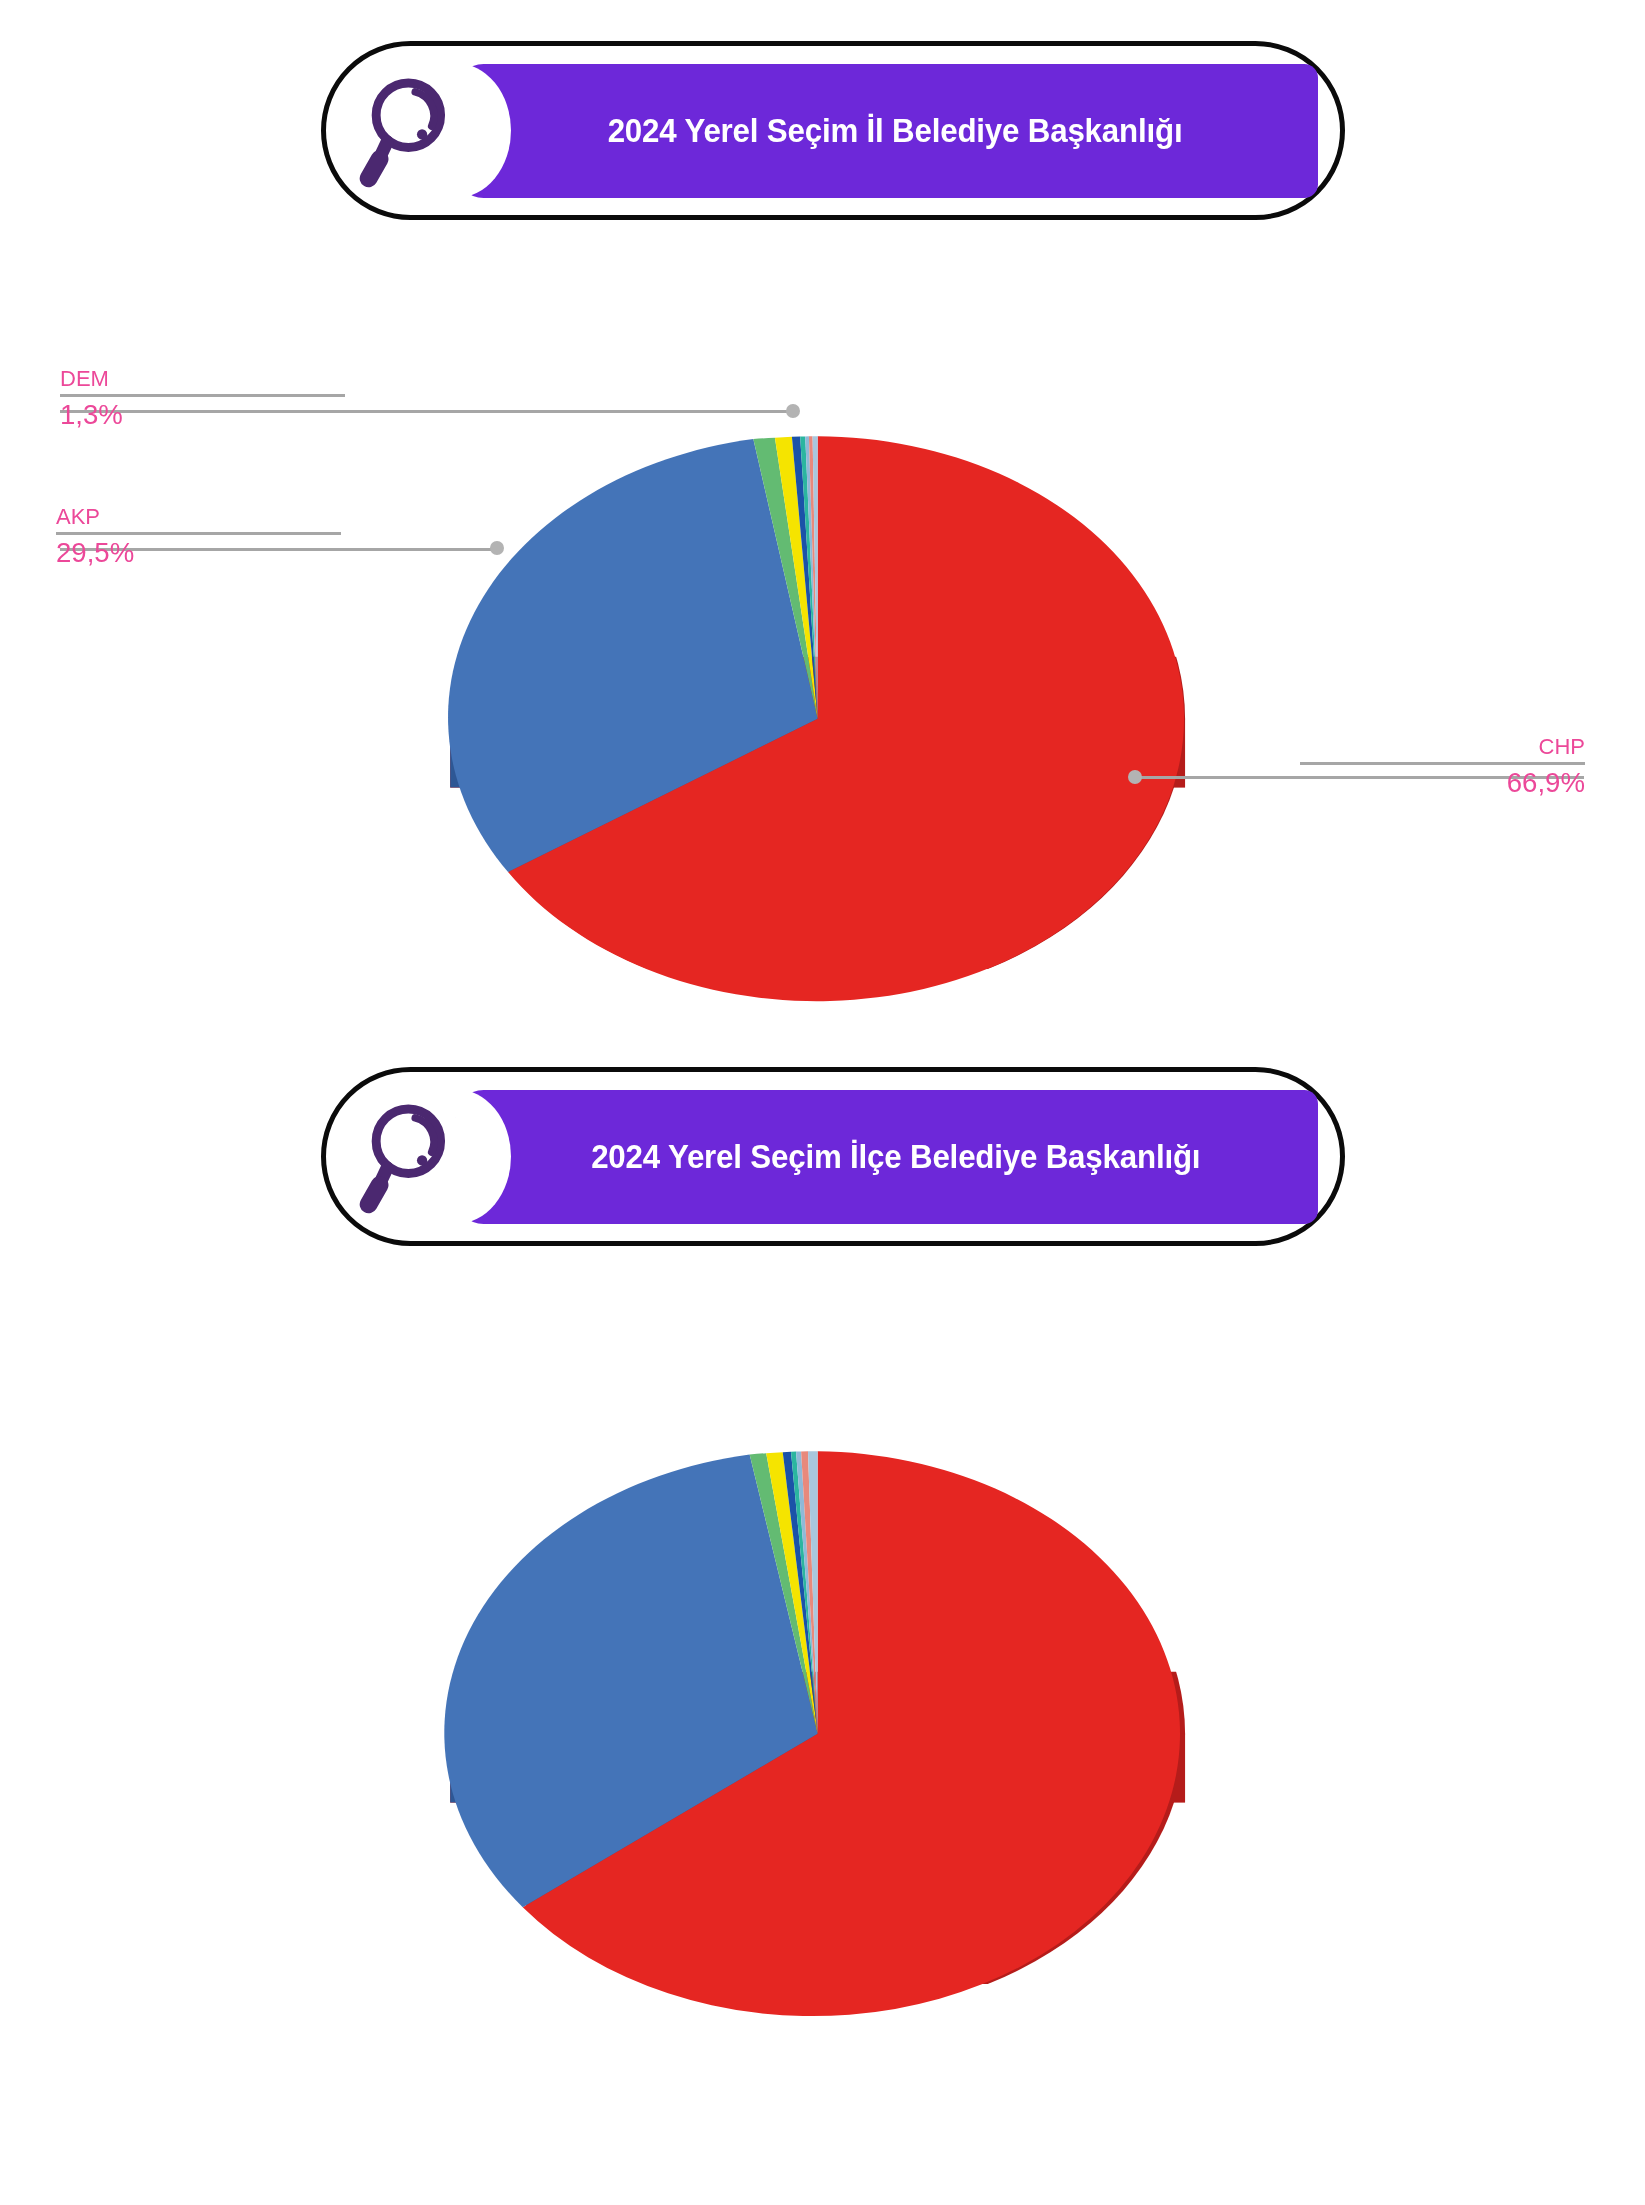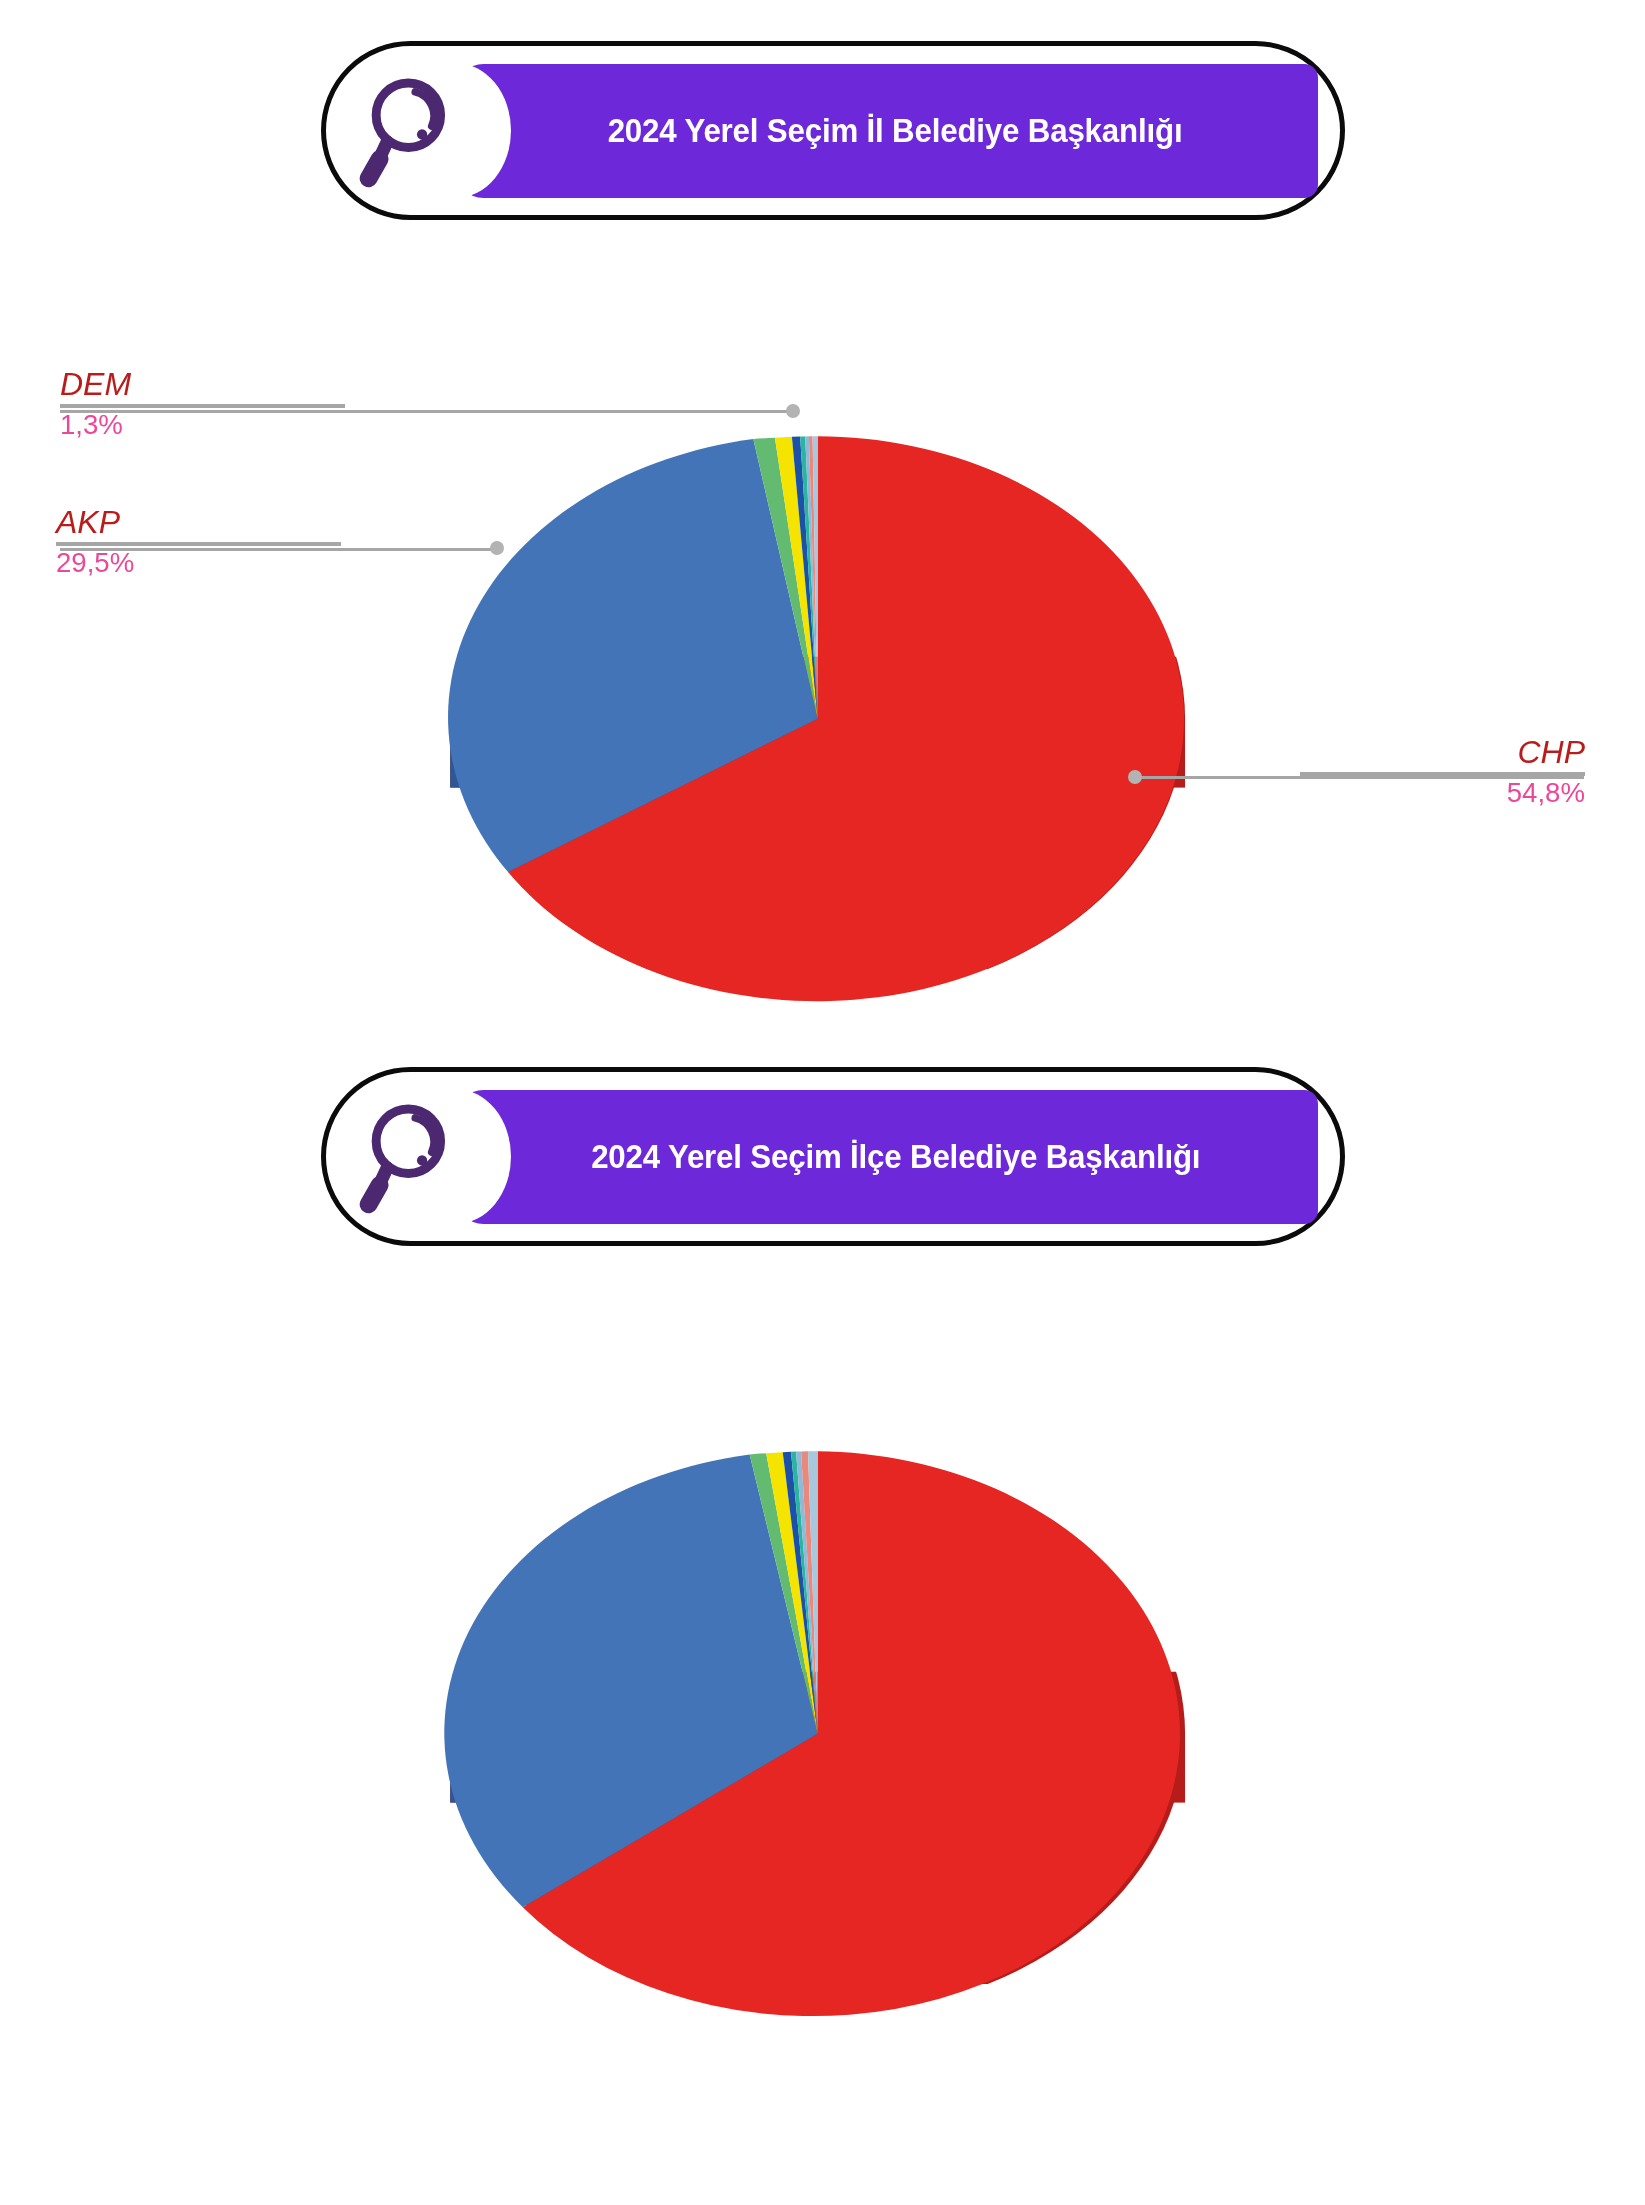--- a/index.html
+++ b/index.html
@@ -53,23 +53,22 @@
 
   
   .chart-area{position:absolute;left:0;width:1646px;}
 
   .pie-wrap{position:absolute;}
   .pie-wrap svg{display:block;width:100%;height:100%;overflow:visible;}
 
   
   .callout{position:absolute;}
   .callout .cl-name{
-    font-size:32px;color:#b91c1c;line-height:1.08;
+    font-size:22px;color:#ec4899;line-height:1.08;
     white-space:nowrap;
-    font-style:italic;
   }
   .callout .cl-rule{
     height:3.2px;background:#a6a6a6;margin:2.8px 0 2.8px 0;
   }
   .callout .cl-val{
     font-size:27.6px;color:#ec4899;line-height:1.08;
     white-space:nowrap;
   }
   .callout.right{text-align:right;}
   .callout.left{text-align:left;}
@@ -149,21 +148,21 @@
       <div class="cl-name">AKP</div>
       <div class="cl-rule"></div>
       <div class="cl-val">29,5%</div>
     </div>
 
     <div class="leader" style="left:1139px;top:776px;width:445px;"></div>
     <span class="leader-dot" style="left:1128px;top:770px;"></span>
     <div class="callout right" style="left:1300px;top:735px;width:285px;">
       <div class="cl-name">CHP</div>
       <div class="cl-rule"></div>
-      <div class="cl-val">54,8%</div>
+      <div class="cl-val">66,9%</div>
     </div>
 
   </div>
 </div>
 
 <div class="section" style="top:1047px;height:1158px;">
 
   <div class="badge" style="left:321px;top:20px;width:1024px;height:179px;text-align:center;">
     <div class="badge-inner">
       <span class="magnifier">

